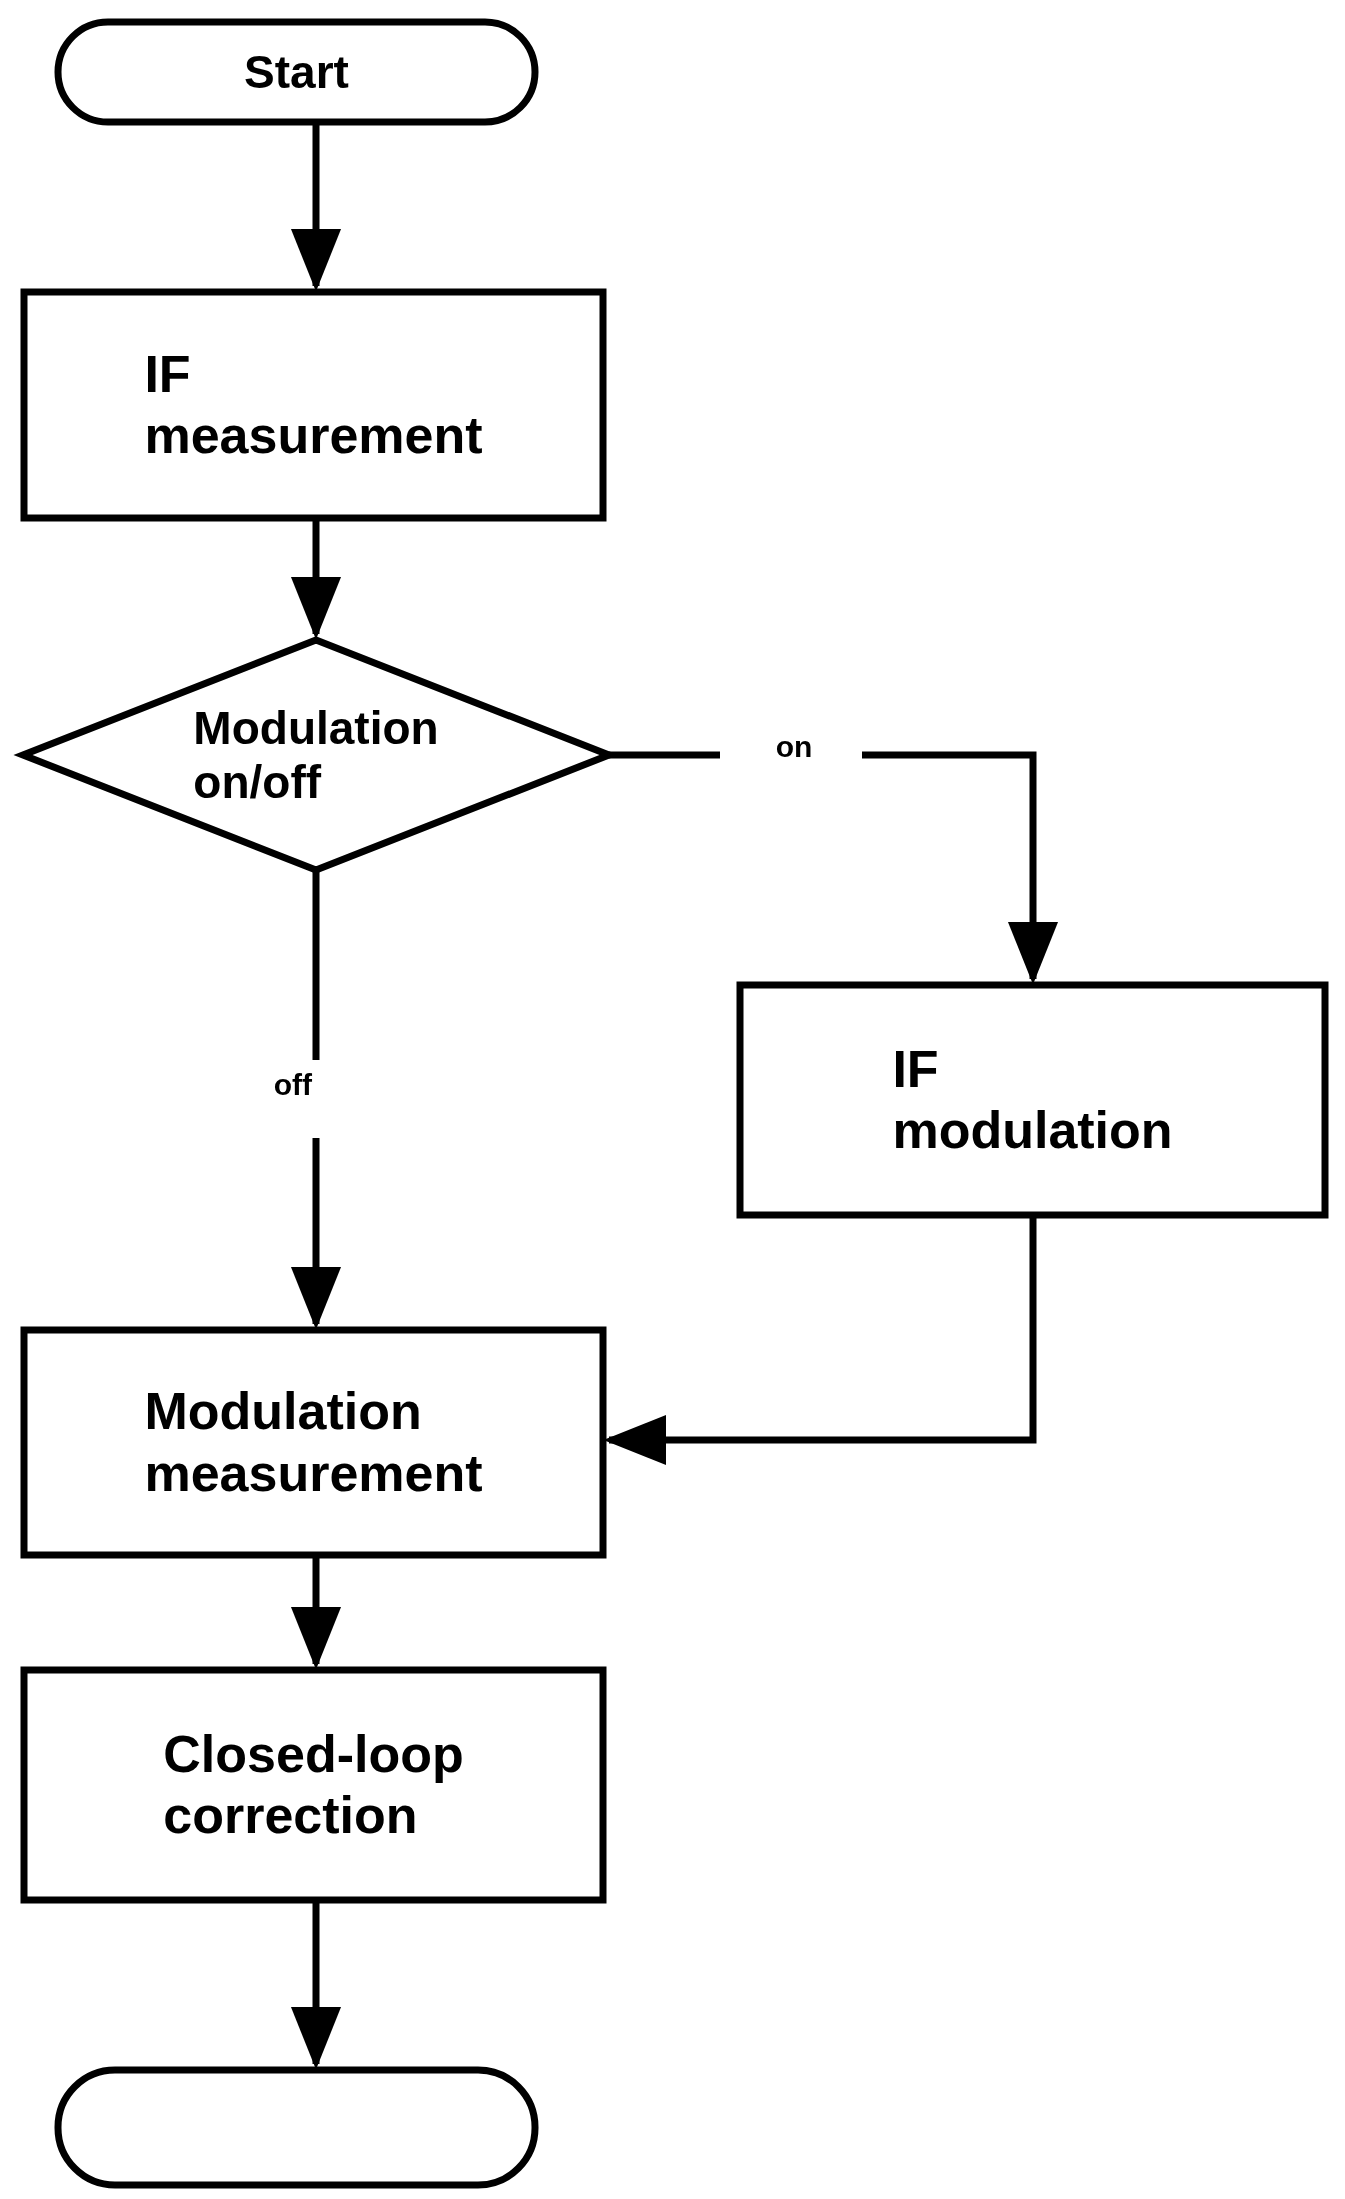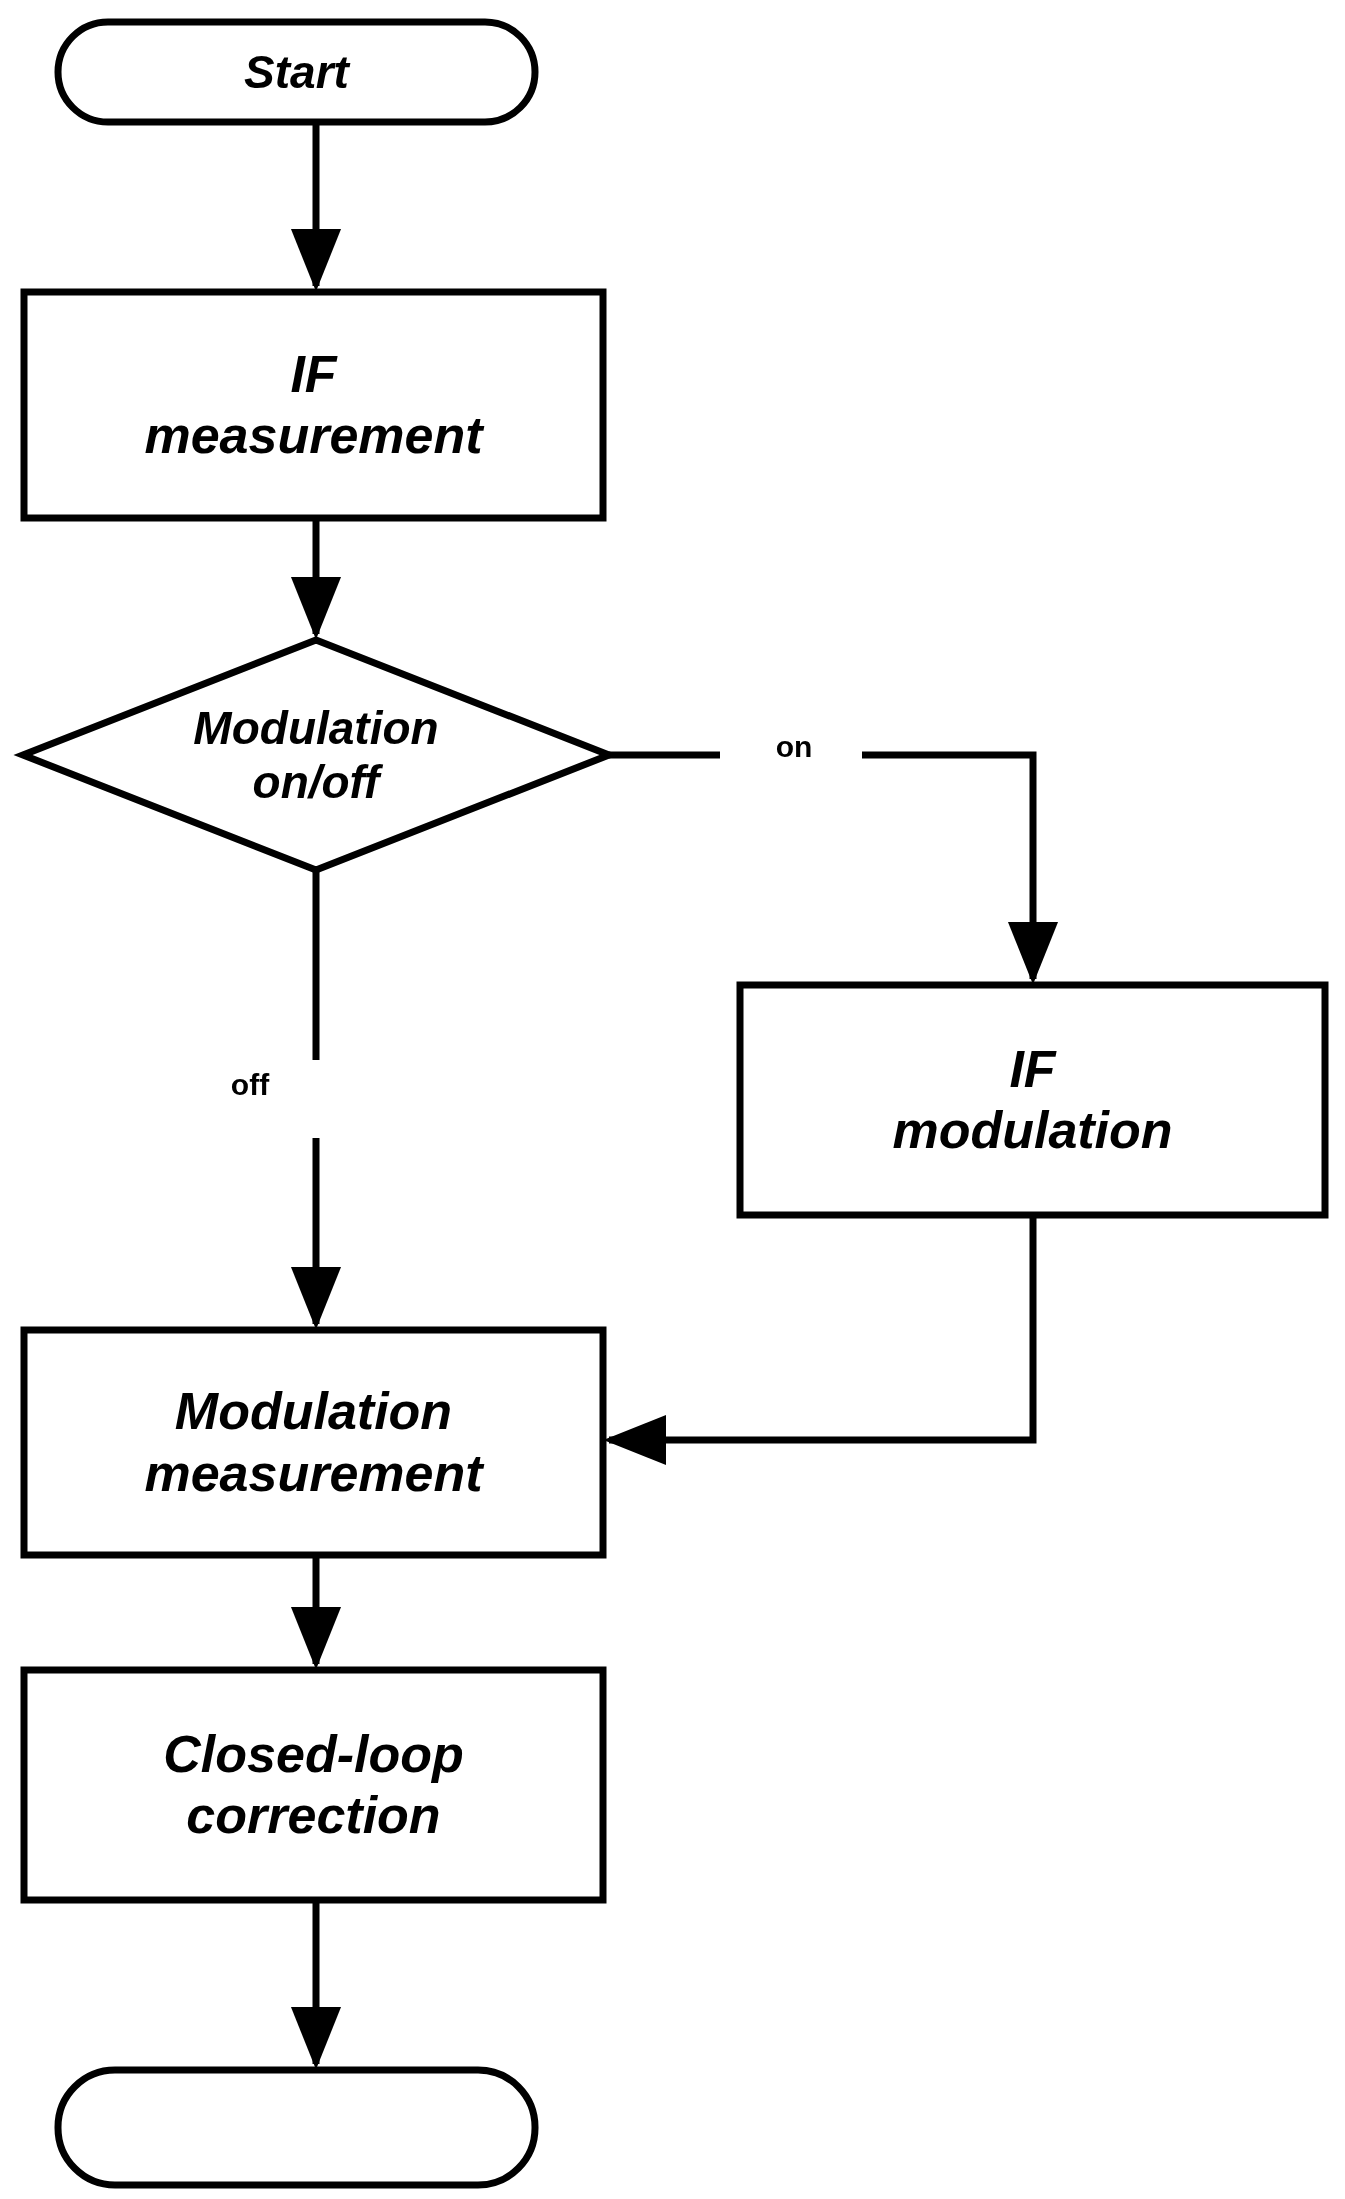--- a/index.html
+++ b/index.html
@@ -24,28 +24,27 @@
     top: 0;
     width: 1345px;
     height: 2199px;
     display: block;
   }
   .node-label {
     position: absolute;
     display: flex;
     align-items: center;
     justify-content: center;
-    text-align: center;
+    text-align: left;
     color: #000000;
     font-weight: 700;
     line-height: 1.18;
     white-space: pre-line;
     pointer-events: none;
     font-family: "Liberation Sans", sans-serif;
-    font-style: italic;
   }
   .terminal-label { font-size: 46px; }
   .process-label  { font-size: 52px; }
   .decision-label { font-size: 46px; }
   .edge-label {
     position: absolute;
     color: #000000;
     font-weight: 700;
     font-size: 30px;
     line-height: 1;
@@ -112,15 +111,15 @@
 
   <div class="node-label process-label" style="left:24px; top:1330px; width:579px; height:225px;">Modulation
 measurement</div>
 
   <div class="node-label process-label" style="left:24px; top:1670px; width:579px; height:230px;">Closed-loop
 correction</div>
 
 
   <div class="edge-label" style="left:726px; top:732px; width:136px; text-align:center;">on</div>
 
-  <div class="edge-label" style="left:188px; top:1070px; width:124px; text-align:center;">off</div>
+  <div class="edge-label" style="left:188px; top:1070px; width:124px; text-align:right;">off</div>
 
 </div>
 
 </body></html>

